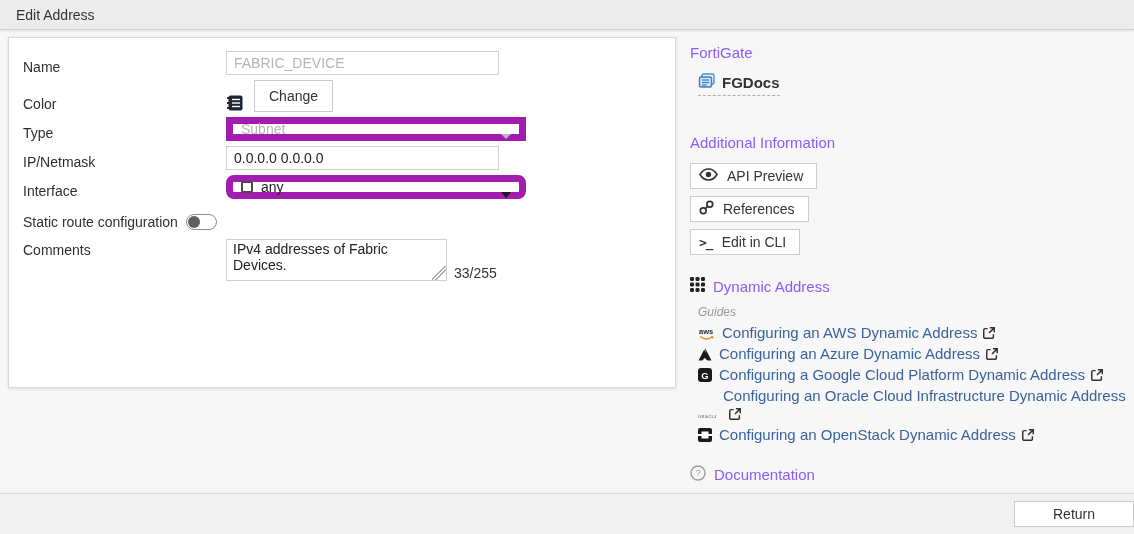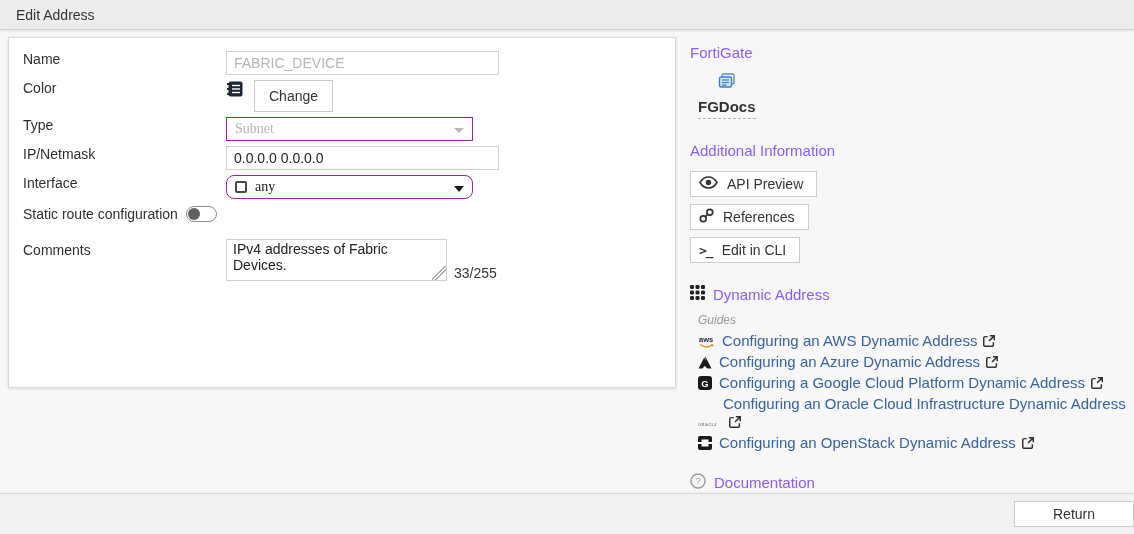--- a/index.html
+++ b/index.html
@@ -16,30 +16,30 @@
     display:flex; align-items:center; padding-left:16px;
     font-size:14px; color:#333; z-index:3;
   }
   
   .panel {
     position:absolute; left:8px; top:37px; width:668px; height:351px;
     background:#fff; border:1px solid #d9d9d9;
     box-shadow:0 1px 3px rgba(0,0,0,.12);
     padding:13px 0 0 14px; z-index:2;
   }
-  .frow { display:flex; align-items:flex-start; margin-bottom:5px; min-height:24px; }
+  .frow { display:flex; align-items:flex-end; margin-bottom:5px; min-height:24px; }
   .frow .lbl { width:203px; flex:none; font-size:14px; color:#2f2f2f; }
   .txt {
     width:273px; height:24px; border:1px solid #d0d0d0; background:#fff;
     font-family:inherit; font-size:14px; color:#222; padding:0 7px; outline:none;
   }
   .txt.dis { color:#b5b5b5; }
   .sel {
-    width:247px; height:24px; border:1px solid #a21caf; background:#fff;
-    display:flex; align-items:center; padding:0 8px; font-size:14px; position:relative;font-family:Liberation Serif, serif;
+    width:300px; height:24px; border:7px solid #a21caf; background:#fff;
+    display:flex; align-items:center; padding:0 8px; font-size:14px; position:relative;
   }
   .sel .chev { position:absolute; right:8px; top:10px; width:0; height:0;
     border-left:5px solid transparent; border-right:5px solid transparent; }
   .sel.dis { color:#b5b5b5; }
   .sel.dis .chev { border-top:5px solid #b5b5b5; }
   .sel.act { color:#222; cursor:pointer;border-radius:8px; }
   .sel.act .chev { border-top:6px solid #1a1a1a; }
   .sq-icon { width:12px; height:12px; border:2px solid #4a4a4a; border-radius:2px; margin-right:8px; flex:none; }
   .toggle { width:31px; height:16px; border:1px solid #8f8f8f; border-radius:9px;
     background:#fff; position:relative; cursor:pointer; flex:none; }
@@ -57,23 +57,23 @@
   .cmt-count { font-size:14px; color:#333; margin-left:7px; }
   .color-icon { margin-right:10px; display:inline-flex; flex:none; }
   .btn {
     background:#fff; border:1px solid #c9c9c9; font-family:inherit;
     font-size:14px; color:#333; height:32px; padding:0 14px; cursor:pointer;
   }
   
   .sidebar { position:absolute; left:690px; top:44px; width:436px; z-index:1; }
   .sec-h { font-size:15px; color:#8b5cf6; display:flex; align-items:center; gap:8px; }
   .fgdocs {
-    display:inline-flex; align-items:center; gap:6px; margin:12px 0 1px 8px;
+    display:inline-flex; align-items:center; gap:6px; margin:12px 0 16px 8px;
     padding-bottom:3px; border-bottom:1px dashed #b0b0b0;
-    font-size:15px; font-weight:bold; color:#333; cursor:pointer; text-decoration:none;flex-direction:column;
+    font-size:15px; font-weight:bold; color:#333; cursor:pointer; text-decoration:none;
   }
   .addl { margin-top:22px; }
   .side-btn {
     display:flex; align-items:center; gap:9px; background:#fff; border:1px solid #cccccc;
     padding:0 13px 0 8px; height:26px; font-family:inherit; font-size:14px; color:#333;
     margin:0 0 7px 0; cursor:pointer;text-align:center;
   }
   .btn-stack { margin-top:12px; }
   .dyn-h { margin-top:22px; }
   .guides { font-size:12px; font-style:italic; color:#9a9a9a; margin:10px 0 5px 8px; }

